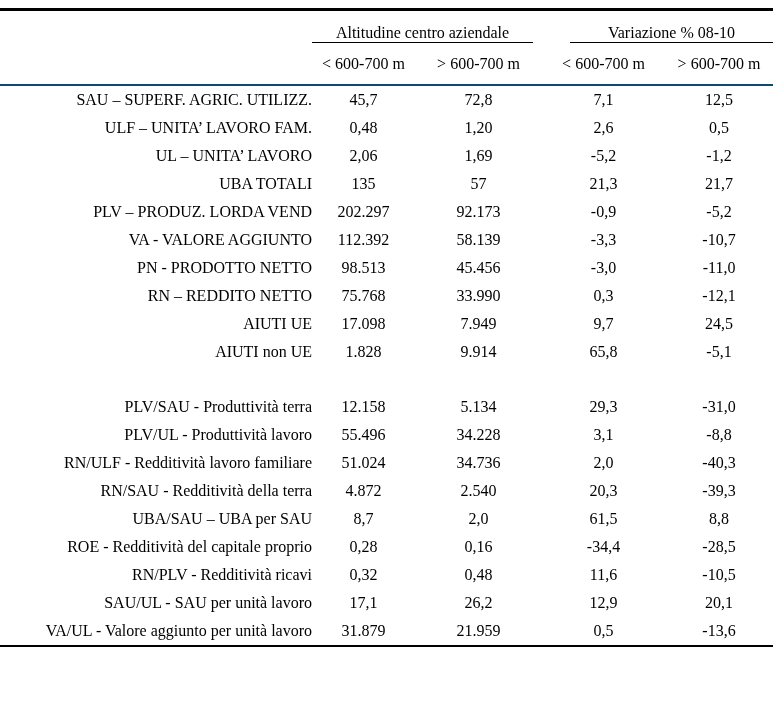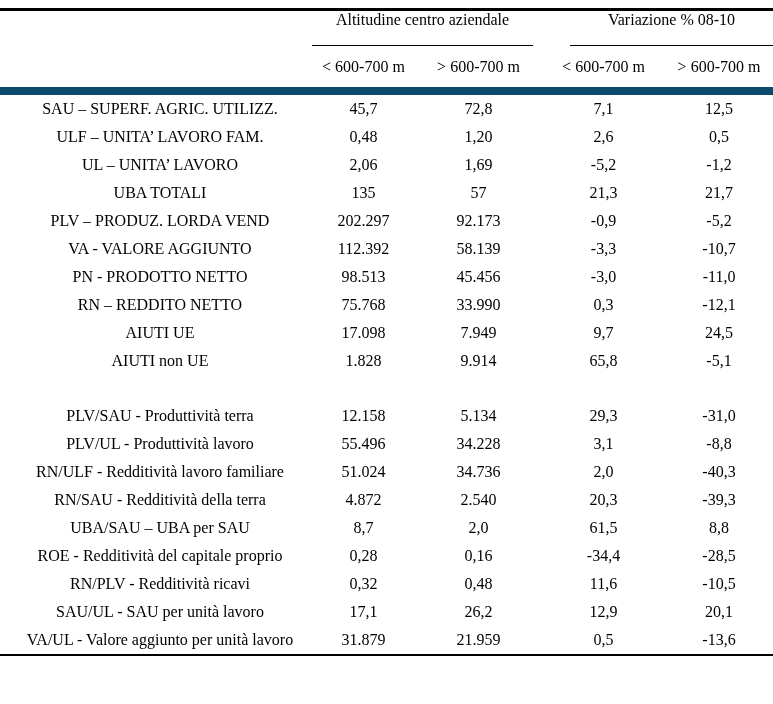--- a/index.html
+++ b/index.html
@@ -26,37 +26,37 @@
   col.c3 { width: 127px; }
   col.c4 { width: 123px; }
   col.c5 { width: 108px; }
 
   th { font-weight: normal; padding: 0; }
   td { padding: 0; }
 
   tr.group-row th { height: 32px; vertical-align: bottom; }
   .group-underline {
     border-bottom: 1.5px solid #000;
-    padding-bottom: 16px;
+    padding-bottom: 0;
     text-align: center;
     white-space: nowrap;
   }
   .group-underline.g1 { margin-right: 9px; }
   .group-underline.g2 { margin-left: 28px; }
 
   tr.sub-row th {
     height: 41px;
     vertical-align: middle;
     text-align: center;
-    border-bottom: 8px solid #0c4a6e;
+    border-bottom: 2px solid #0c4a6e;
     white-space: nowrap;
   }
 
   tbody td { height: 28px; vertical-align: middle; white-space: nowrap; }
-  td.label { text-align: center; padding-left: 8px; }
+  td.label { text-align: right; padding-left: 8px; }
   td.num   { text-align: center; }
   tr.spacer td { height: 27px; }
 </style>
 </head>
 <body>
 
 <div class="page">
   <table class="stats">
     <colgroup>
       <col class="c1">

